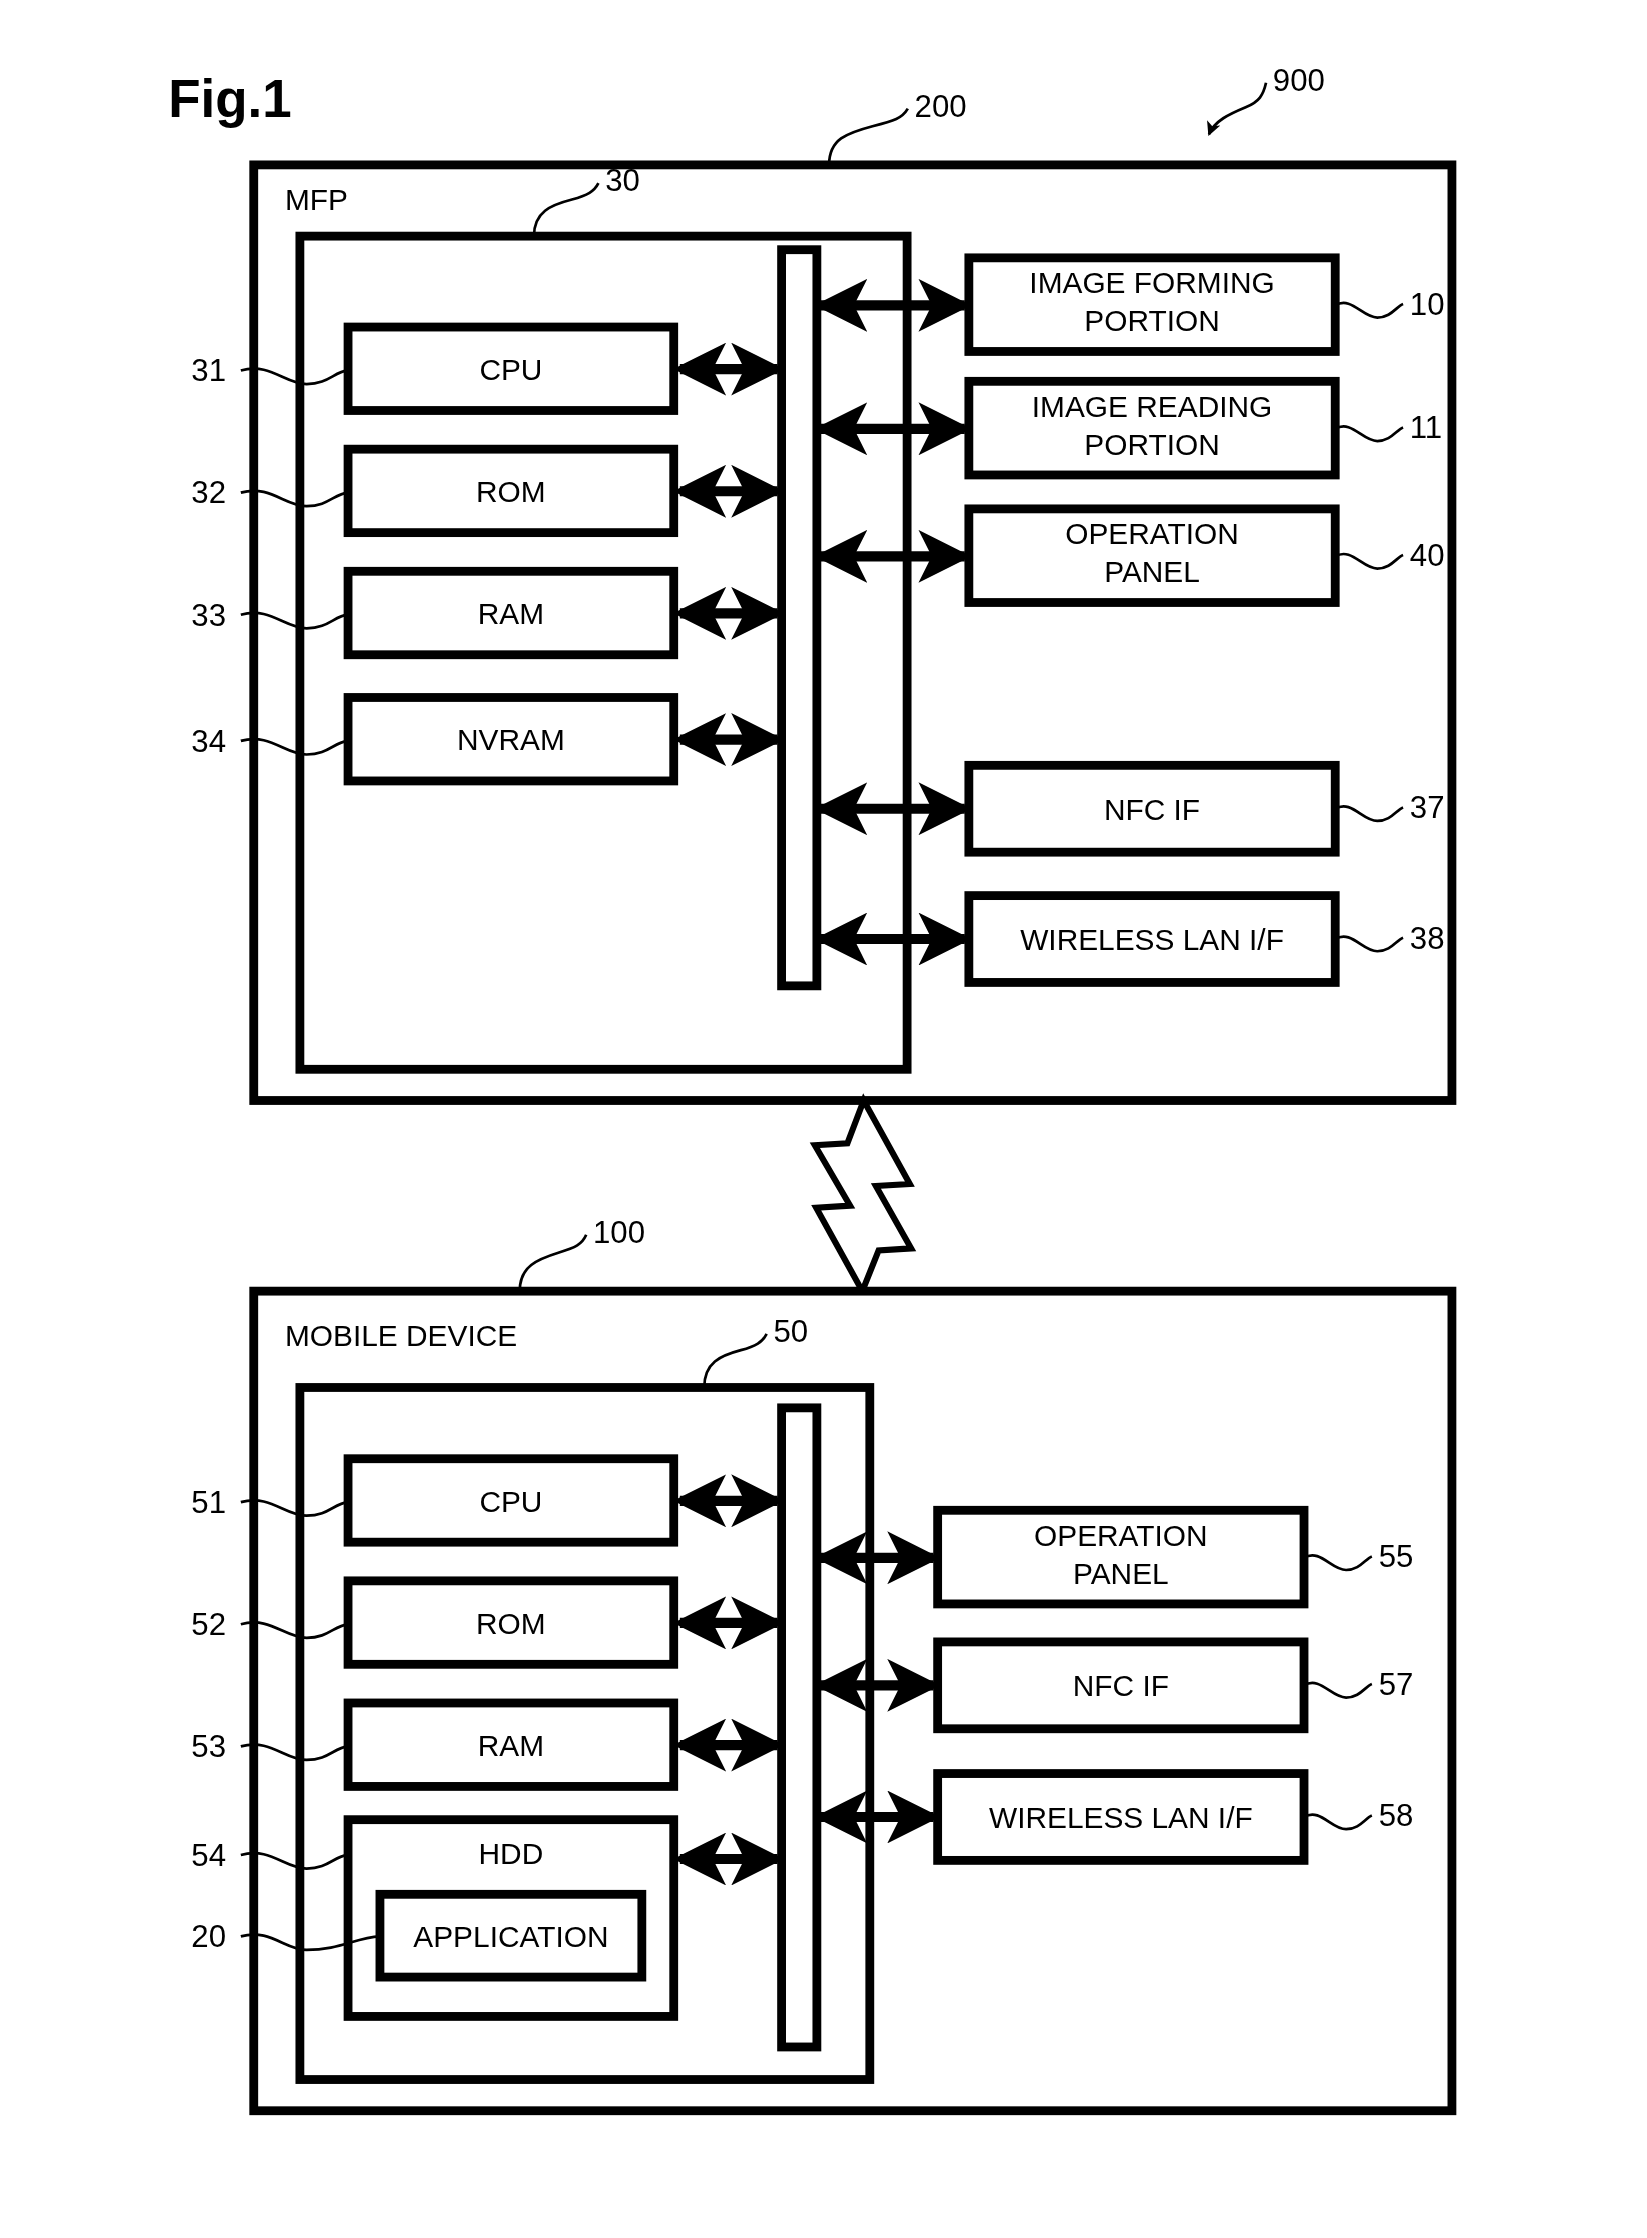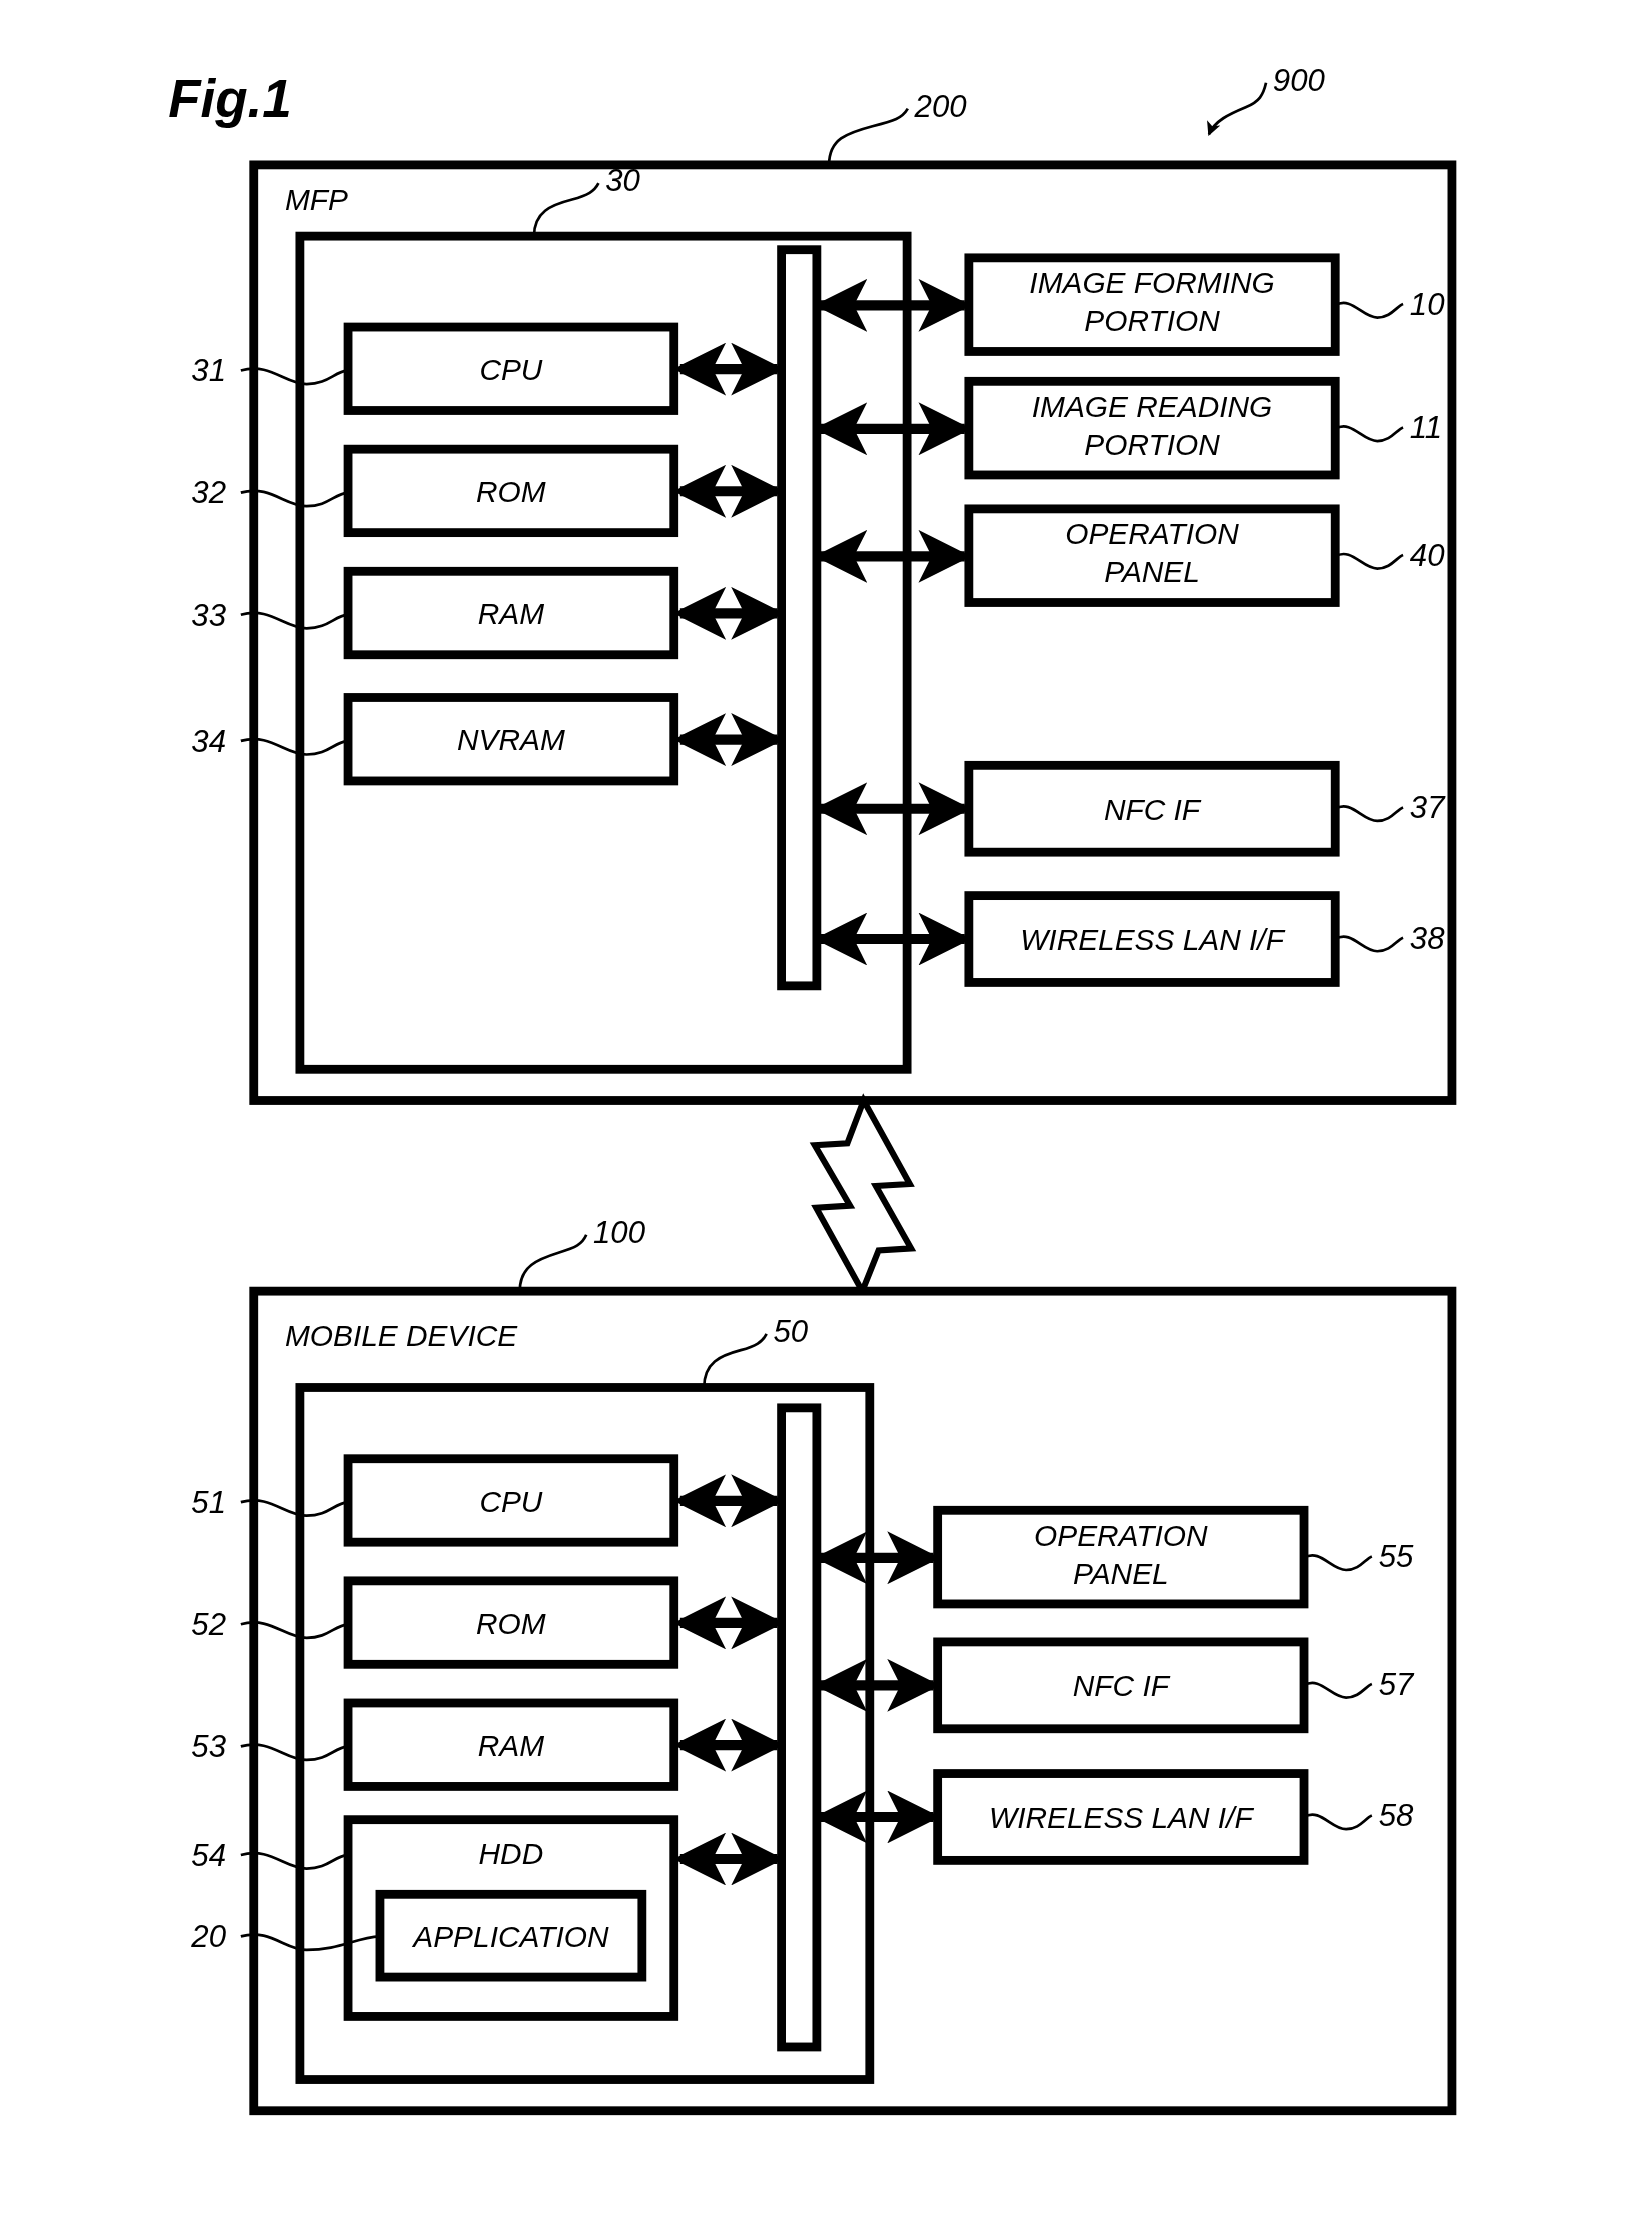--- a/index.html
+++ b/index.html
@@ -1,18 +1,18 @@
 <!DOCTYPE html>
 <html style="font-size:11px"><head>
 <meta charset="utf-8">
 <title>Fig.1</title>
 <style>
   html,body{margin:0;padding:0;background:#ffffff;}
   body{width:1648px;height:2239px;font-family:"Liberation Sans",sans-serif;overflow:hidden;}
-  #figure-root{position:relative;width:1648px;height:2239px;background:#fff;font-style:italic;}
+  #figure-root{position:relative;width:1648px;height:2239px;background:#fff;}
   svg#fig{position:absolute;left:0;top:0;width:1648px;height:2239px;display:block;}
   .fig-title{font-family:"Liberation Sans",sans-serif;font-weight:bold;font-size:78px;fill:#000;}
   .blk-label{font-family:"Liberation Sans",sans-serif;font-size:44px;fill:#000;}
   .sys-label{font-family:"Liberation Sans",sans-serif;font-size:44px;fill:#000;}
   .ref-num{font-family:"Liberation Sans",sans-serif;font-size:46px;fill:#000;}
   .frame{fill:#ffffff;stroke:#000000;}
   .bus{fill:#ffffff;stroke:#000000;stroke-width:13;}
   .lead{fill:none;stroke:#000000;stroke-width:4;}
   .bolt{fill:#ffffff;stroke:#000000;stroke-width:9;stroke-linejoin:miter;}
   .arrowline{stroke:#000000;stroke-width:15;}

